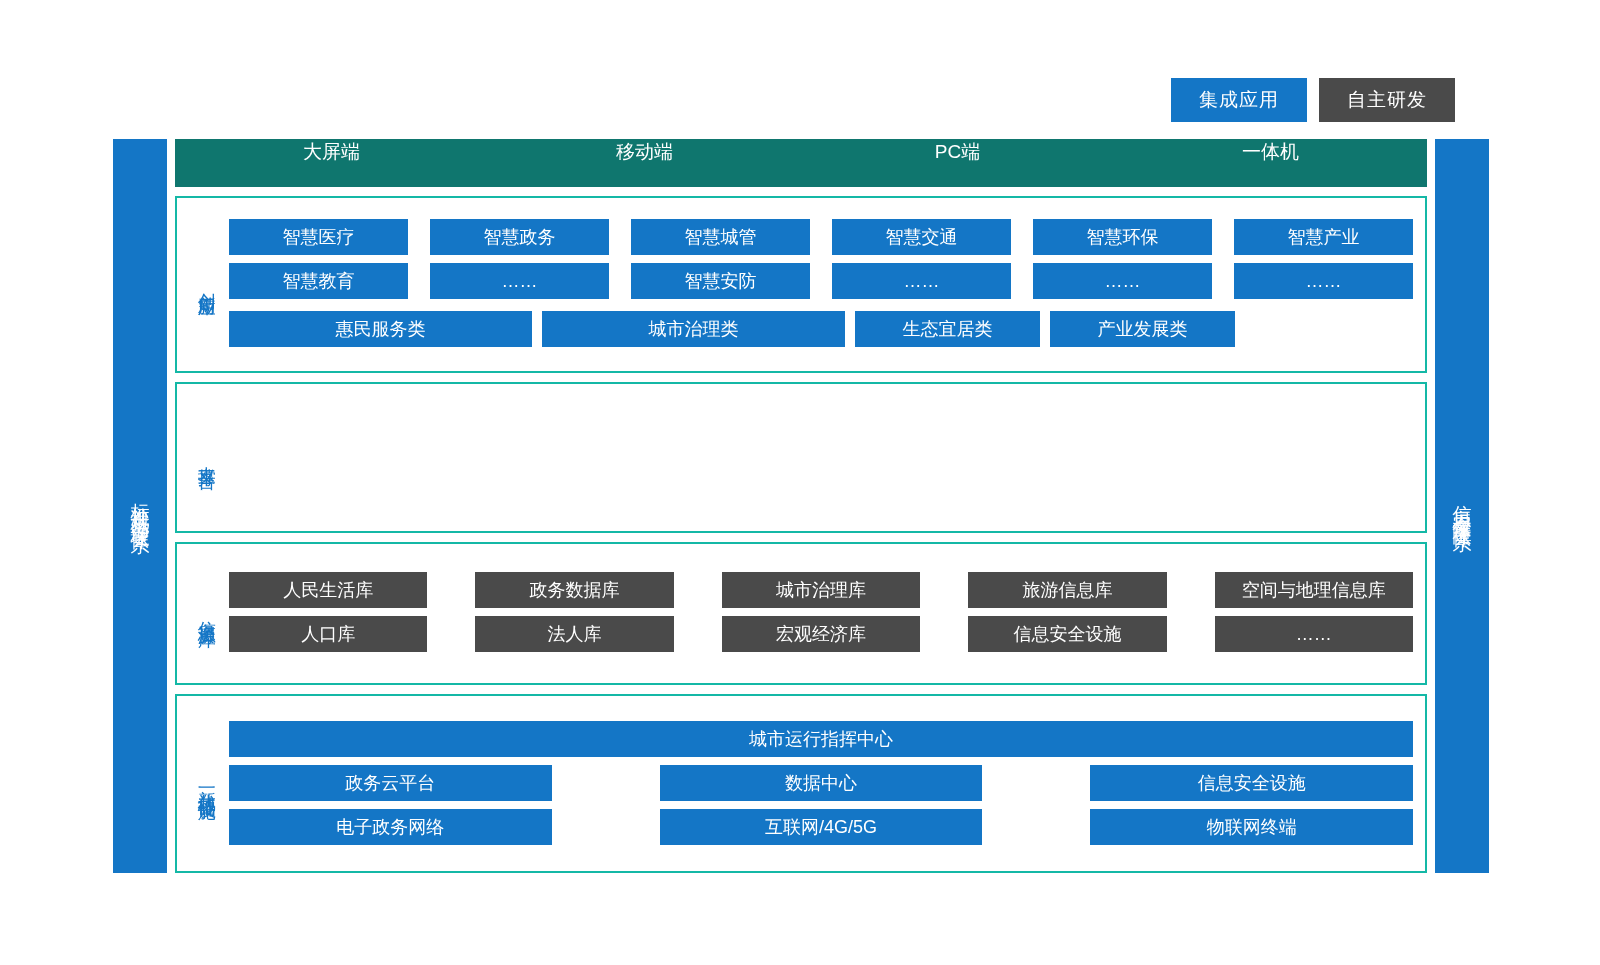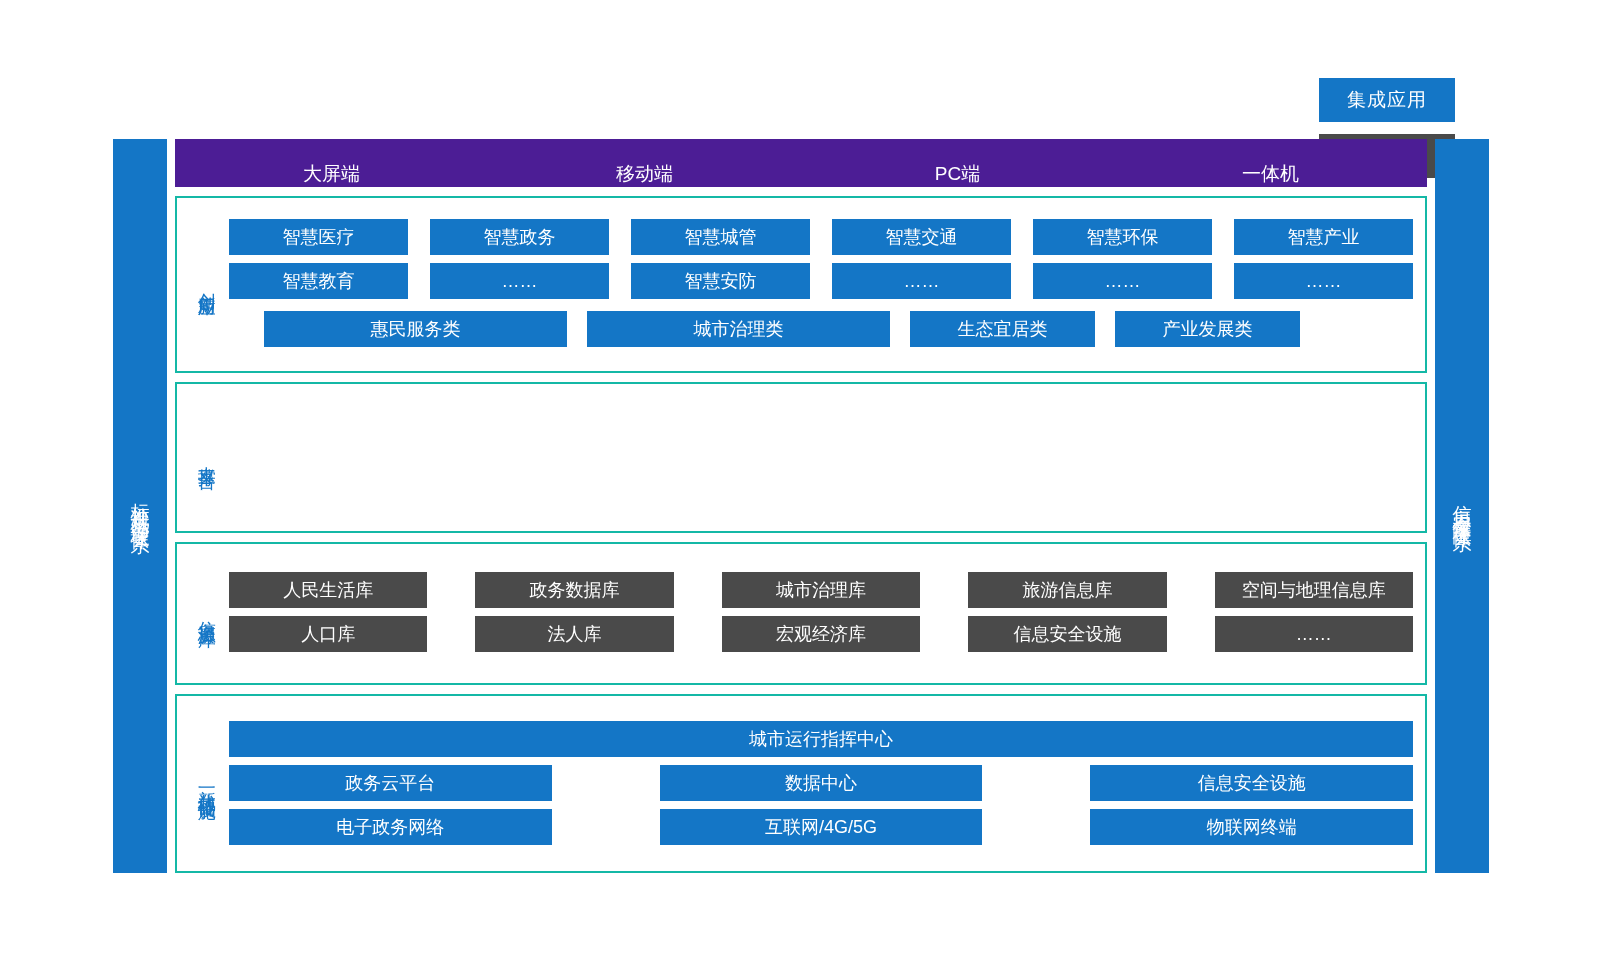--- a/index.html
+++ b/index.html
@@ -21,21 +21,20 @@
     height: 965px;
   }
 
   
   .legend {
     position: absolute;
     top: 78px;
     right: 145px;
     display: flex;
     gap: 12px;
-    flex-direction: column;
   }
   .legend-item {
     width: 136px;
     height: 44px;
     display: flex;
     align-items: center;
     justify-content: center;
     color: #fff;
     font-size: 19px;
     letter-spacing: 1px;
@@ -76,24 +75,24 @@
     display: flex;
     flex-direction: column;
     gap: 9px;
     padding: 0 0 0 0;
     margin: 0 8px;
   }
 
   
   .terminal-bar {
     height: 48px;
-    background: #4c1d95;
-    color: #fff;
-    display: flex;
-    align-items: flex-end;
+    background: #0f766e;
+    color: #fff;
+    display: flex;
+    align-items: flex-start;
     font-size: 19px;
   }
   .terminal-bar > div {
     flex: 1 1 0;
     text-align: center;
   }
 
   
   .layer {
     border: 2px solid #14b8a6;
@@ -138,21 +137,21 @@
     color: #fff;
     box-sizing: border-box;
   }
   .blue { background: #1476c6; }
   .gray { background: #4a4a4a; }
 
   
   .layer-innovation { height: 178px; }
   .inno-row { display: flex; gap: 22px; }
   .inno-row .cell { flex: 1 1 0; }
-  .inno-wide { display: flex; gap: 20px; margin-top: 4px; margin-left: 35px; }
+  .inno-wide { display: flex; gap: 10px; margin-top: 4px; }
   .inno-wide .cell { height: 36px; }
   .w-hui { flex: 0 0 303px; }
   .w-cheng { flex: 0 0 303px; text-align: right; }
   .w-sheng { flex: 0 0 185px; }
   .w-chan { flex: 0 0 185px; }
 
   
   .layer-support { height: 152px; }
   .sup-row { display: flex; gap: 42px; }
   .sup-row .cell { flex: 1 1 0; }

